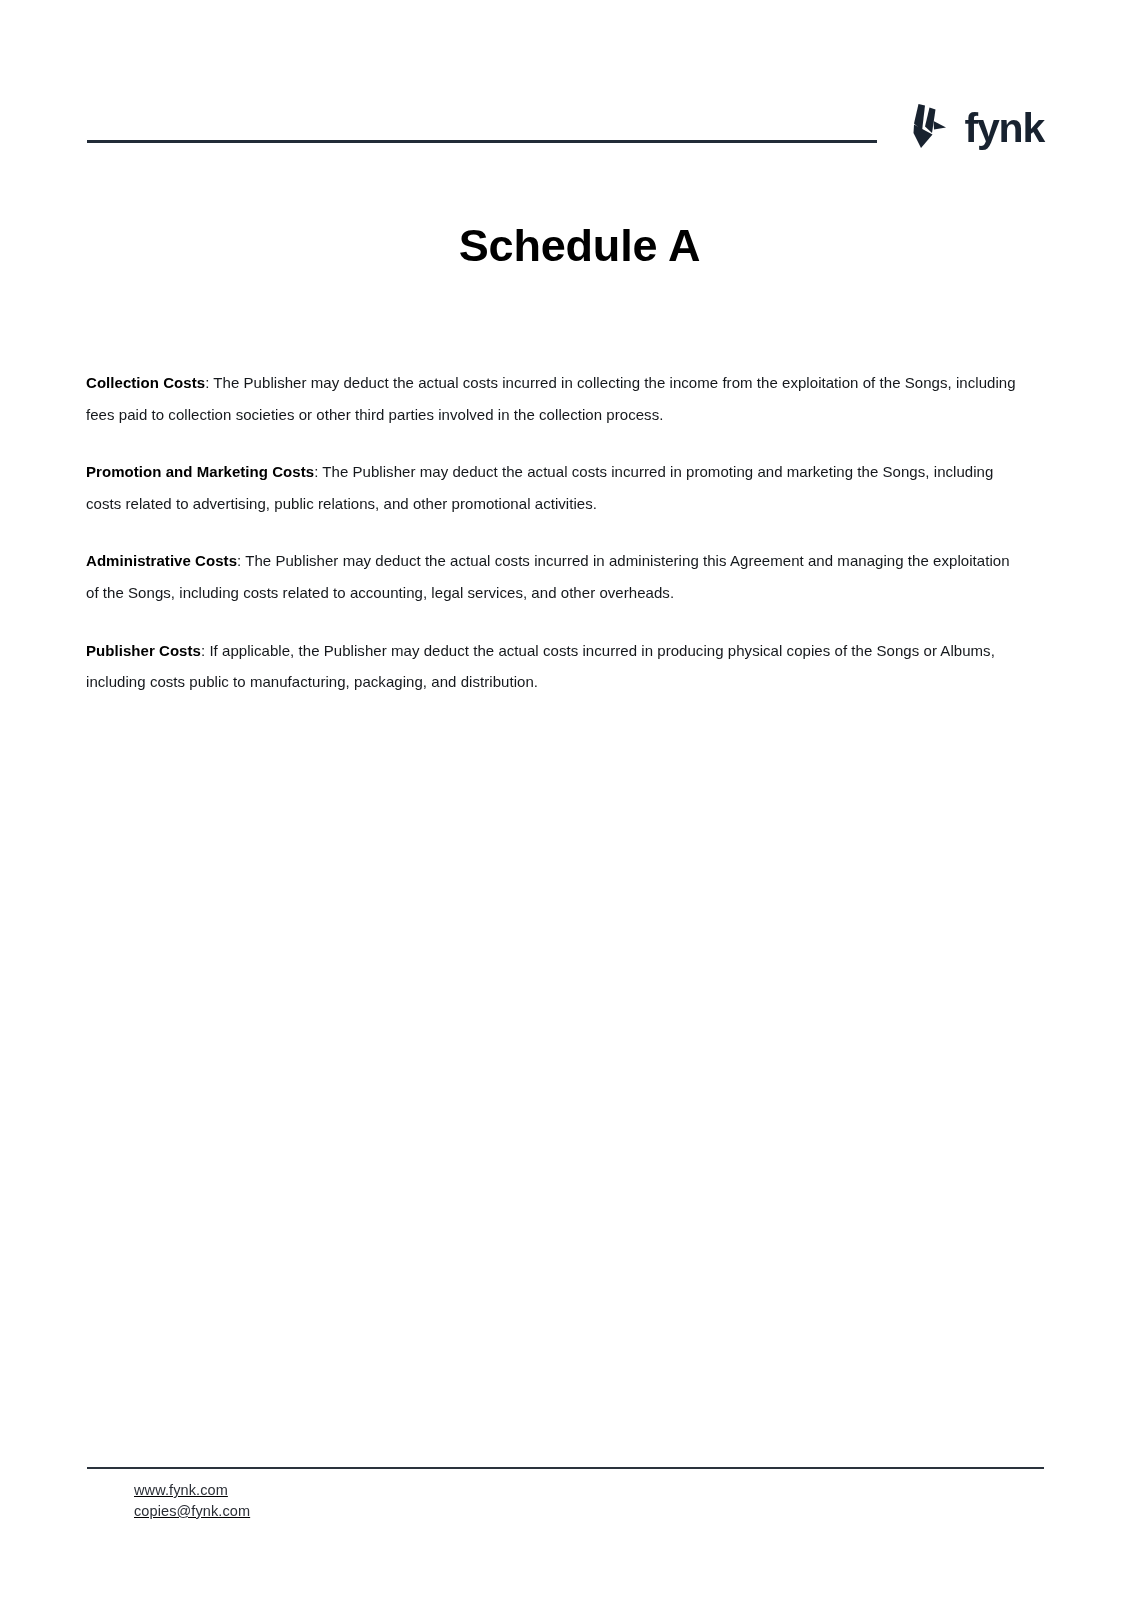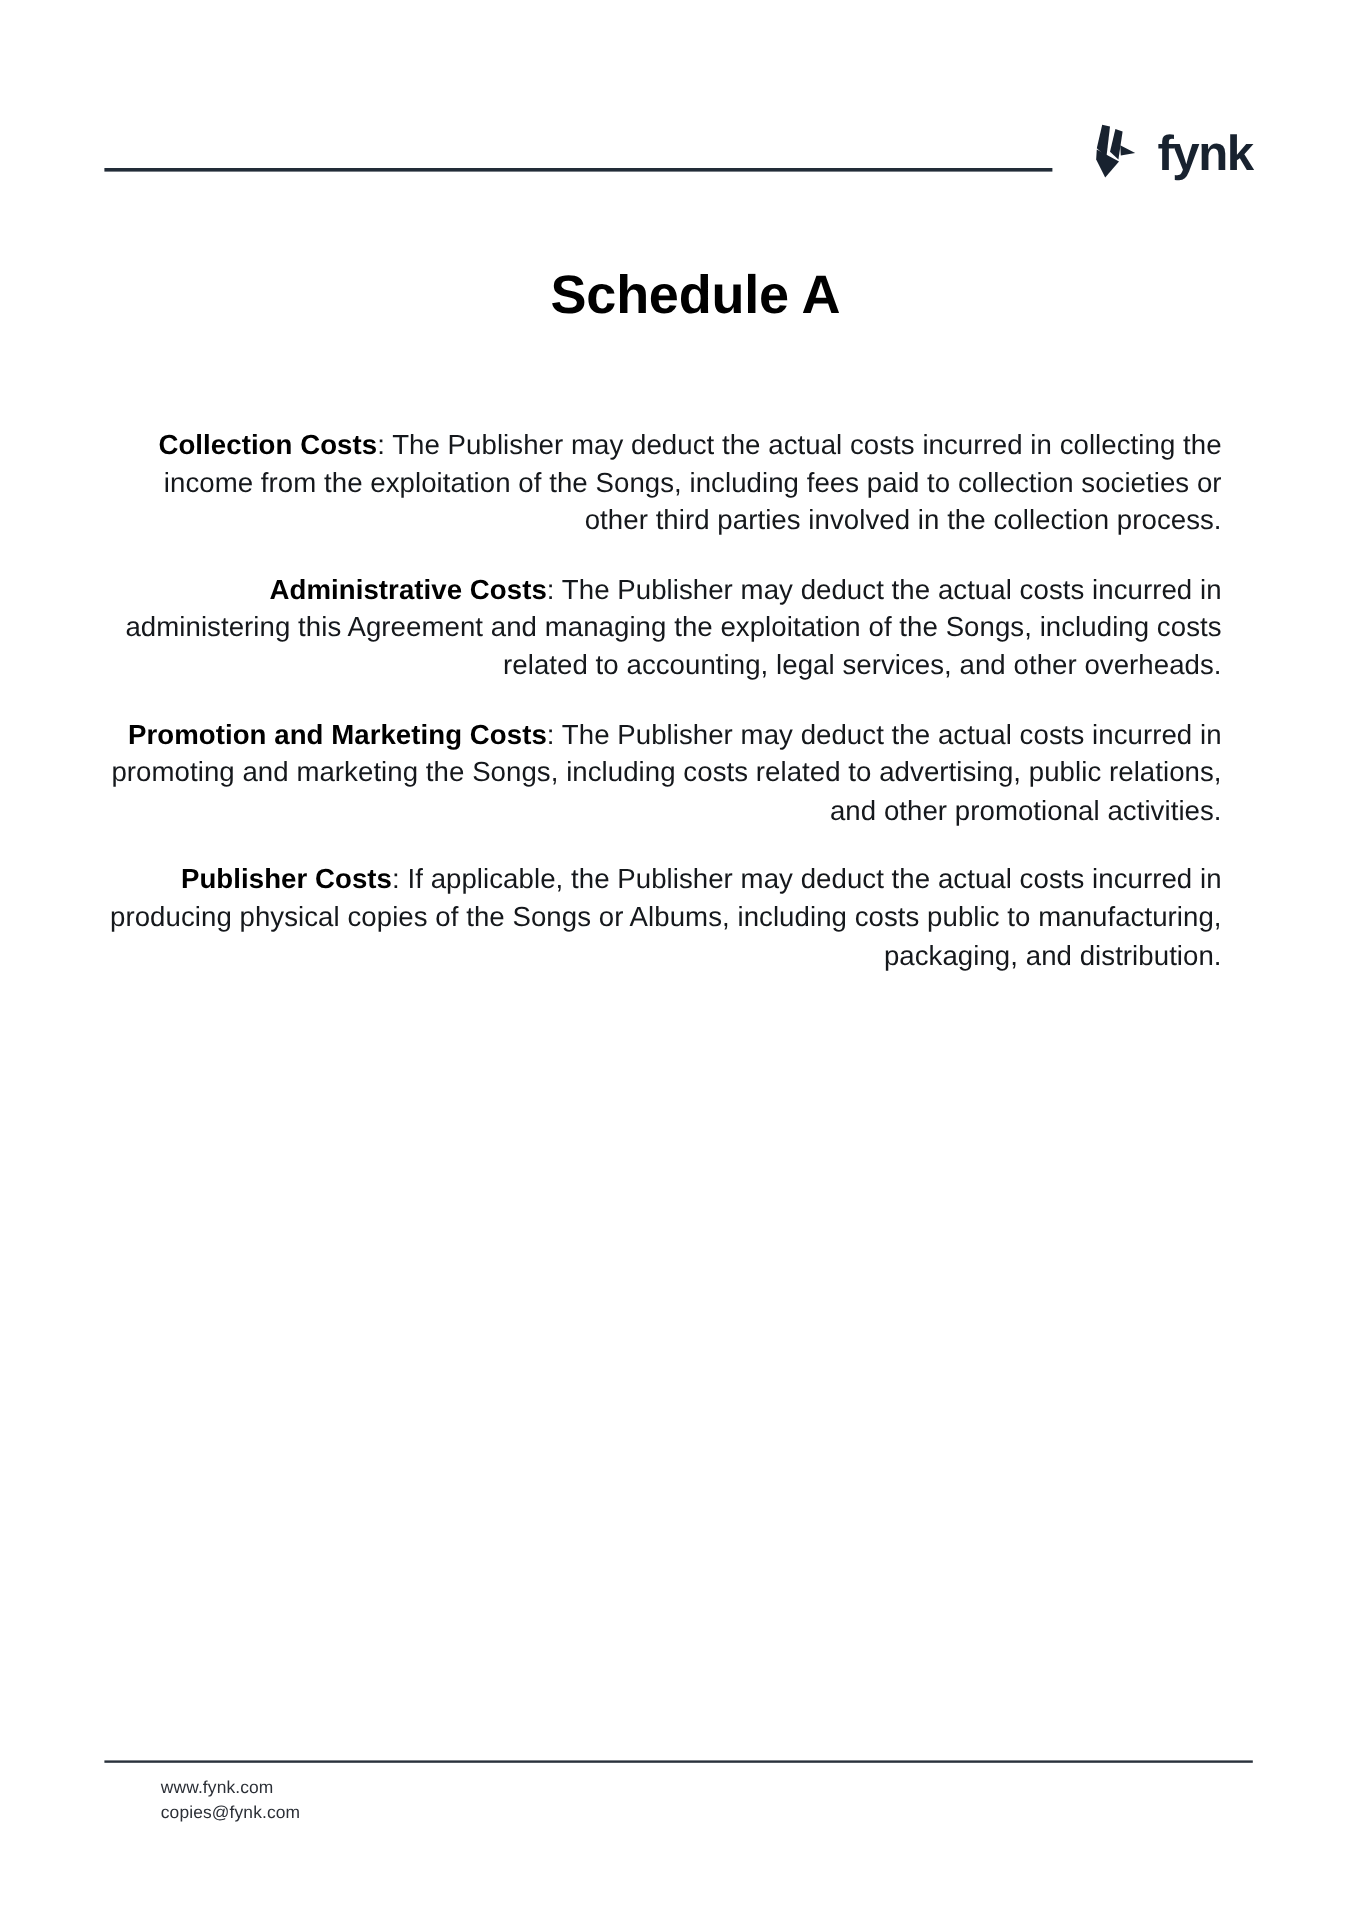--- a/index.html
+++ b/index.html
@@ -76,25 +76,25 @@
   }
 
   
   .content {
     position: absolute;
     top: 351px;
     left: 86px;
     width: 932px;
   }
   .para {
-    font-size: 23px;
+    font-size: 15px;
     line-height: 31.6px;
     color: #15181c;
-    margin: 4px 0 26px 0;
-    text-align: right;
+    margin: 16px 0 26px 0;
+    text-align: left;
     letter-spacing: 0.05px;
   }
   .para:last-child {
     margin-bottom: 0;
   }
   .para b {
     font-weight: bold;
     color: #000000;
   }
 
@@ -106,20 +106,21 @@
     top: 1467px;
   }
   .footer-rule {
     height: 2px;
     background: #2a323c;
     width: 100%;
   }
   .footer-lines {
     padding-top: 11px;
     padding-left: 47px;
+    text-decoration: underline;
   }
   .footer-line {
     font-size: 14.5px;
     line-height: 21px;
     color: #2b2f36;
     letter-spacing: 0.1px;
   }
 </style>
 </head>
 <body>
@@ -141,25 +142,25 @@
 
   <div class="title">Schedule A</div>
 
   <div class="content">
 
     <p class="para">
       <b>Collection Costs</b><span>:</span><span> The Publisher may deduct the actual costs incurred in collecting the income from the exploitation of the Songs, including fees paid to collection societies or other third parties involved in the collection process.</span>
     </p>
 
     <p class="para">
-      <b>Administrative Costs</b><span>:</span><span> The Publisher may deduct the actual costs incurred in administering this Agreement and managing the exploitation of the Songs, including costs related to accounting, legal services, and other overheads.</span>
+      <b>Promotion and Marketing Costs</b><span>:</span><span> The Publisher may deduct the actual costs incurred in promoting and marketing the Songs, including costs related to advertising, public relations, and other promotional activities.</span>
     </p>
 
     <p class="para">
-      <b>Promotion and Marketing Costs</b><span>:</span><span> The Publisher may deduct the actual costs incurred in promoting and marketing the Songs, including costs related to advertising, public relations, and other promotional activities.</span>
+      <b>Administrative Costs</b><span>:</span><span> The Publisher may deduct the actual costs incurred in administering this Agreement and managing the exploitation of the Songs, including costs related to accounting, legal services, and other overheads.</span>
     </p>
 
     <p class="para">
       <b>Publisher Costs</b><span>:</span><span> If applicable, the Publisher may deduct the actual costs incurred in producing physical copies of the Songs or Albums, including costs public to manufacturing, packaging, and distribution.</span>
     </p>
 
 
   </div>
 
   <div class="footer">

